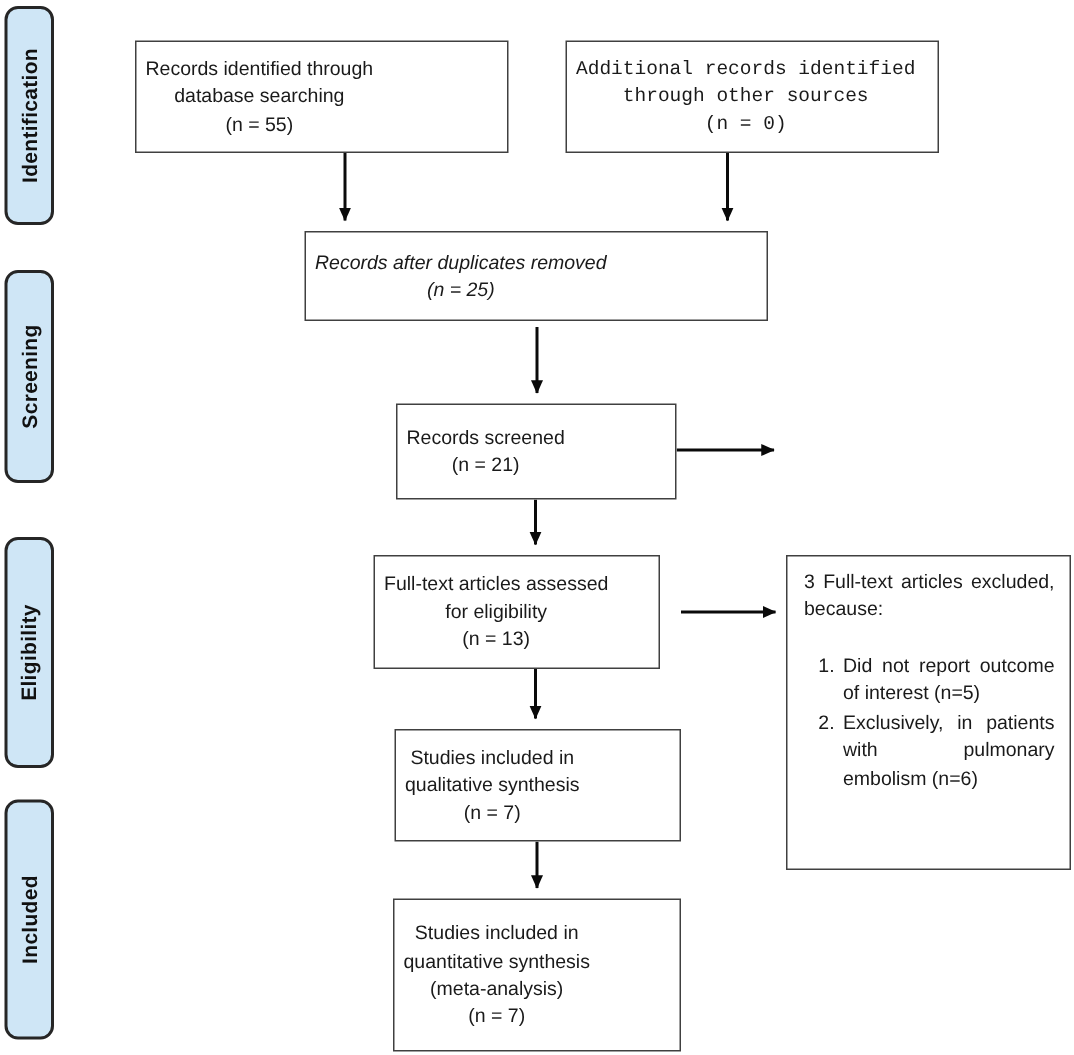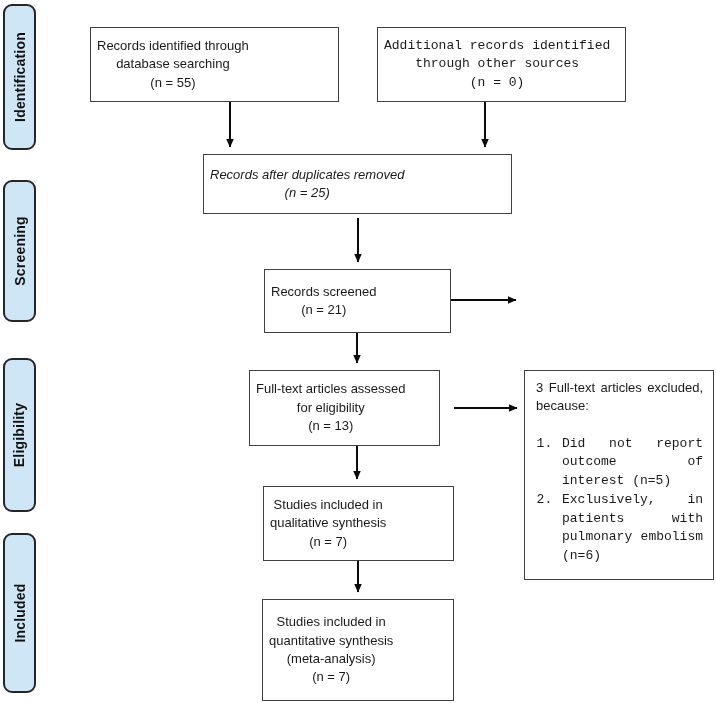--- a/index.html
+++ b/index.html
@@ -51,21 +51,21 @@
     line-height: 1.42;
     padding: 2px 6px;
   }
   .fbox .txt { white-space: pre-line; }
   .fbox.list-box {
     display: block;
     text-align: justify;
     padding: 8px 10px 8px 11px;
   }
   .fbox.list-box p { margin: 0; text-align: justify; }
-  .fbox.list-box ol { margin: 19px 0 0 0; padding-left: 24px; font-family: Liberation Mono, monospace; }
+  .fbox.list-box ol { margin: 19px 0 0 0; padding-left: 24px; }
   .fbox.list-box li { text-align: justify; padding-left: 2px; margin: 0 0 1px 0; }
 </style>
 </head>
 <body>
 
 <div class="canvas">
 
   <svg class="arrow-layer" width="716" height="703" viewBox="0 0 716 703" xmlns="http://www.w3.org/2000/svg">
     <defs>
       <marker id="ah" markerUnits="userSpaceOnUse" markerWidth="10" markerHeight="9" refX="8.5" refY="4" orient="auto">

